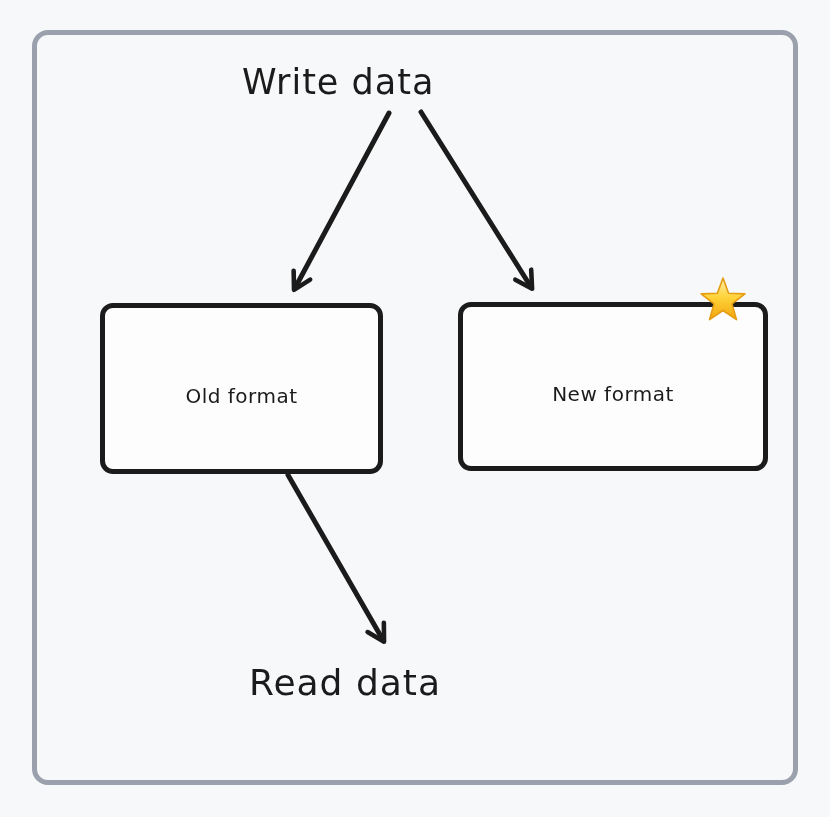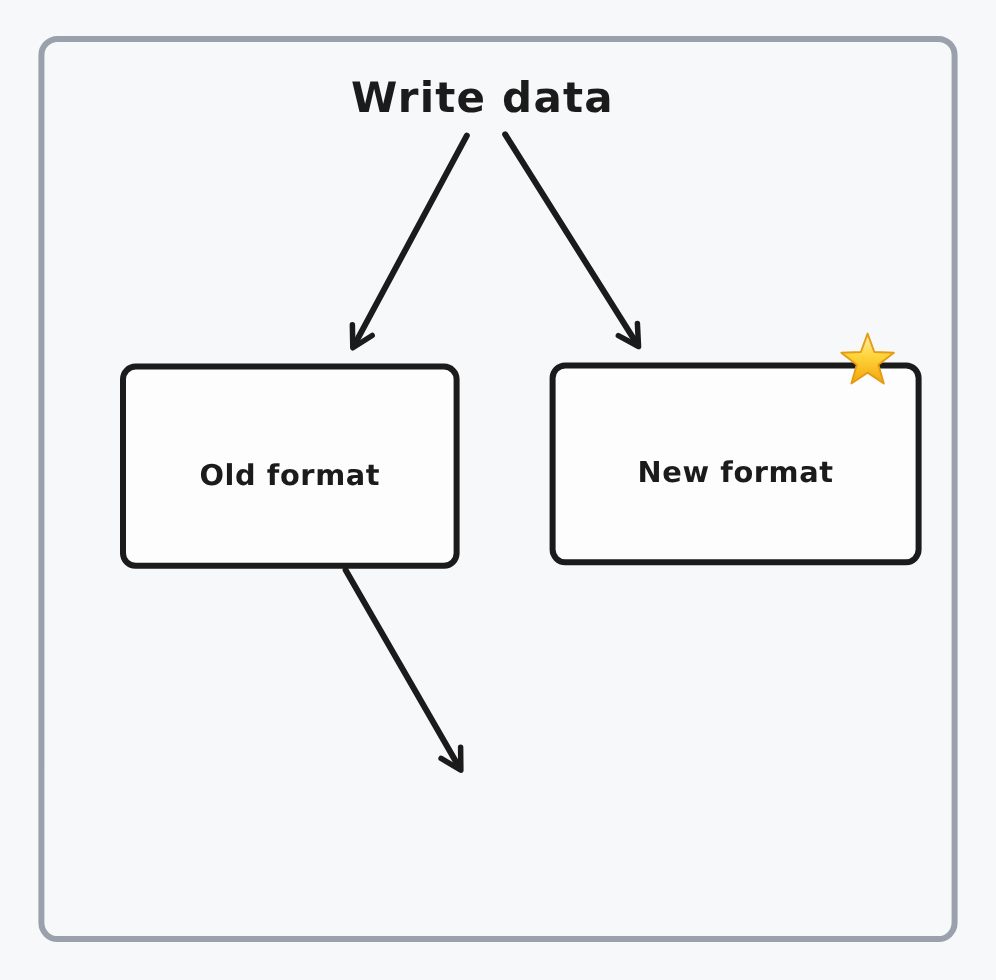--- a/index.html
+++ b/index.html
@@ -22,23 +22,22 @@
     width: 766px;
     height: 755px;
     box-sizing: border-box;
     border: 5px solid var(--frame-border, #9aa1ac);
     border-radius: 16px;
     background: transparent;
   }
   .diagram-label {
     position: absolute;
     width: 320px;
-    text-align: center;
     color: var(--stroke, #1b1b1b);
-    font-weight: bold;
+    font-weight: normal;
     letter-spacing: 1px;
     white-space: nowrap;
   }
   .label-top {
     left: 242px;
     top: 62px;
     font-size: 35px;
   }
   .label-bottom {
     left: 249px;
@@ -62,22 +61,22 @@
     height: 171px;
   }
   .node-new {
     left: 458px;
     top: 302px;
     width: 310px;
     height: 169px;
   }
   .node-label {
     color: var(--stroke, #1b1b1b);
-    font-size: 24px;
-    font-weight: bold;
+    font-size: 20px;
+    font-weight: normal;
     letter-spacing: 0.5px;
     white-space: nowrap;
     margin-top: 15px;
   }
   .arrows {
     position: absolute;
     left: 0;
     top: 0;
     width: 830px;
     height: 817px;
@@ -140,14 +139,15 @@
       </linearGradient>
     </defs>
     <path d="M24 2
              L29.6 17.3 L45.9 17.9
              L33 27.9 L37.5 43.6
              L24 34.5 L10.5 43.6
              L15 27.9 L2.1 17.9
              L18.4 17.3 Z" fill="url(#starGrad)" stroke="#e59c12" stroke-width="1.6" stroke-linejoin="round"></path>
   </svg>
 
+  <div class="diagram-label label-bottom">Read data</div>
 
 </div>
 
 </body></html>

